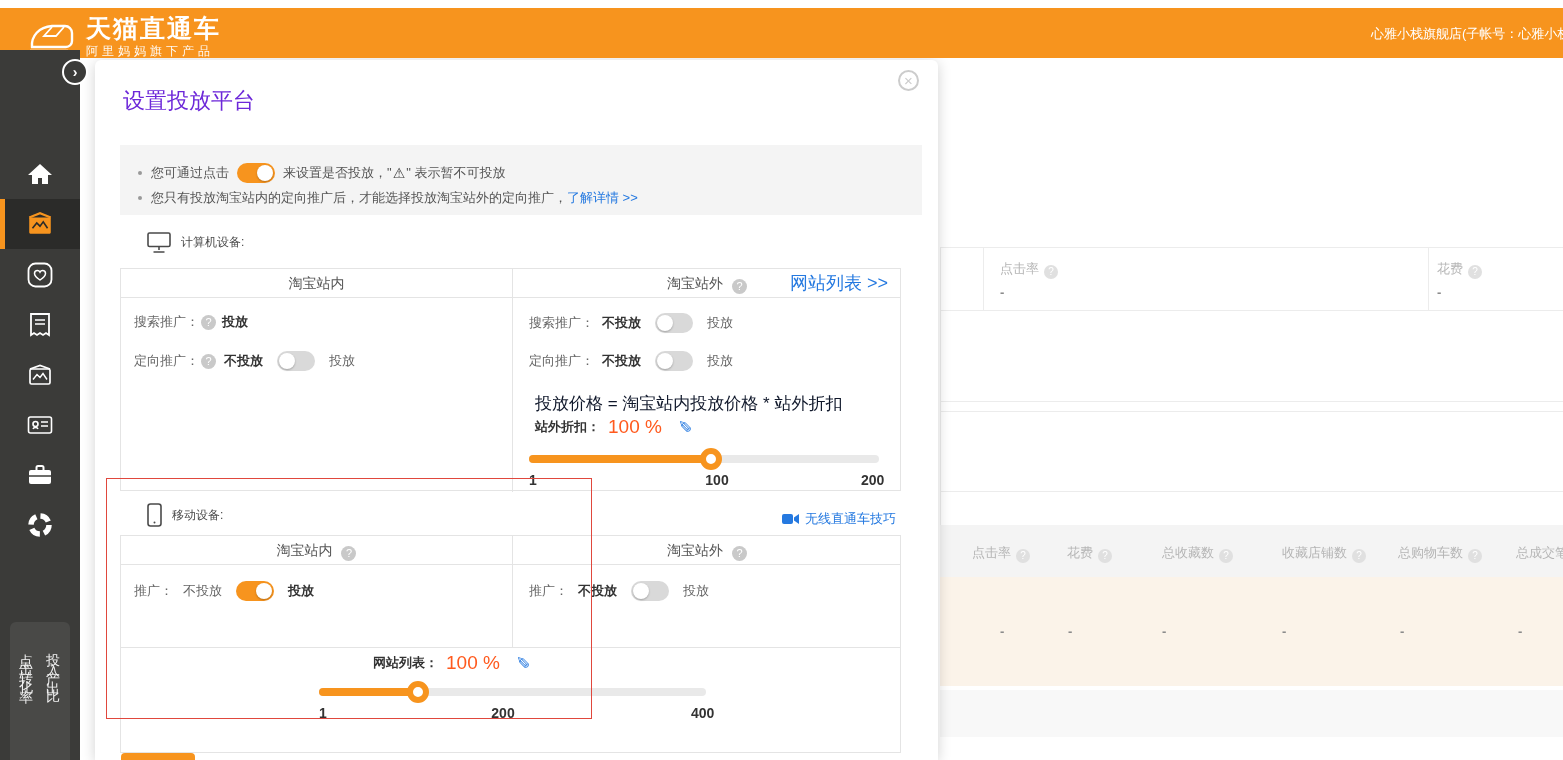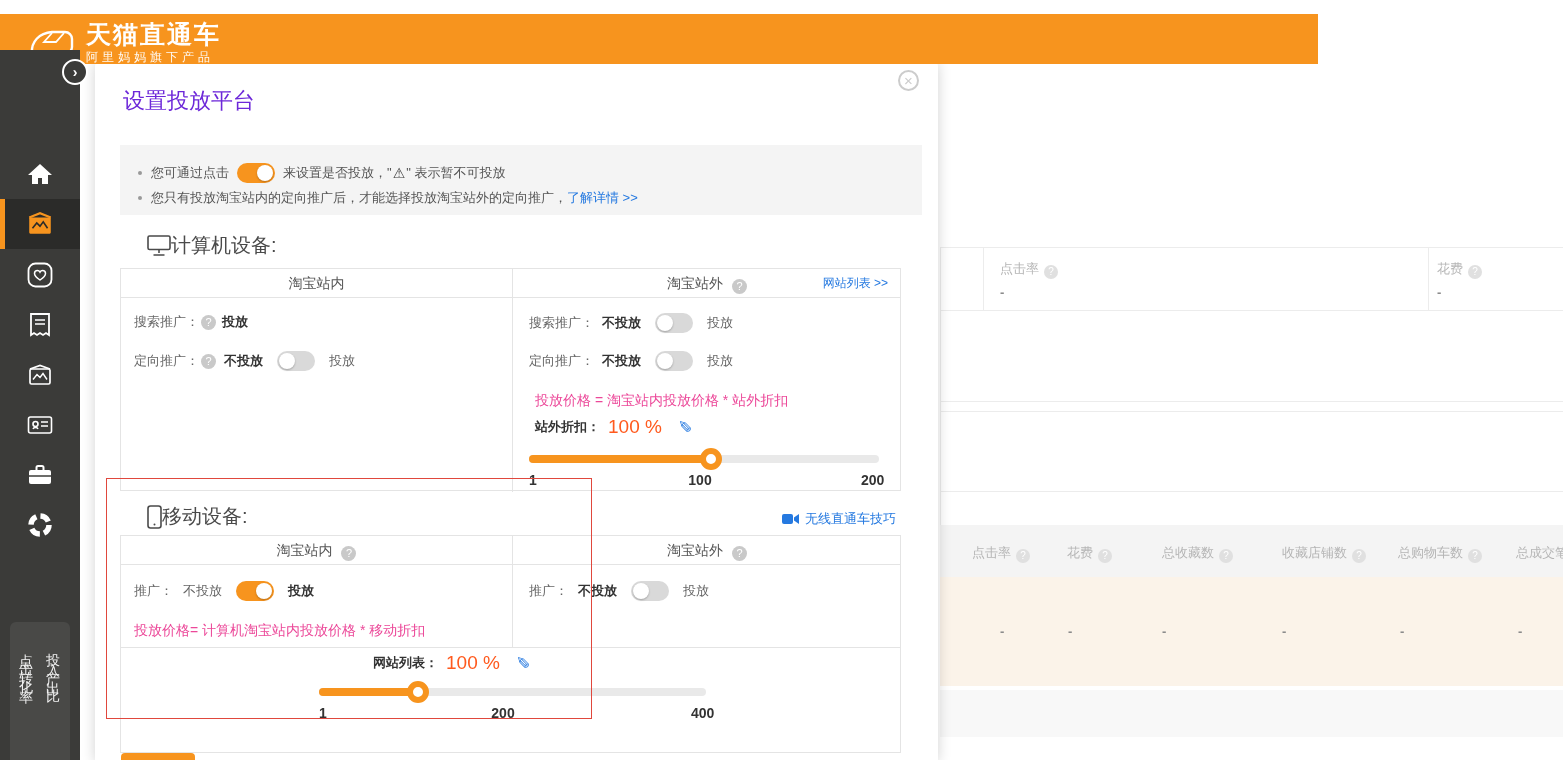--- a/index.html
+++ b/index.html
@@ -3,21 +3,21 @@
 <meta charset="utf-8">
 <style>
   * { margin:0; padding:0; box-sizing:border-box; }
   html,body { width:1563px; height:760px; }
   body {
     position:relative; overflow:hidden; background:#fff;
     font-family:"Liberation Sans", sans-serif; color:#333;
   }
 
   
-  .topbar { position:absolute; left:0; top:14px; width:1318px; height:50px; background:#f7941e; z-index:15; }
+  .topbar { position:absolute; left:0; top:8px; width:1563px; height:50px; background:#f7941e; z-index:15; }
   .logo { position:absolute; left:28px; top:7px; display:flex; align-items:center; }
   .logo-text { margin-left:12px; color:#fff; }
   .logo-title { font-size:25px; font-weight:bold; letter-spacing:2px; line-height:26px; }
   .logo-sub { font-size:12px; letter-spacing:4px; margin-top:2px; opacity:.95; }
   .account { position:absolute; left:1371px; top:17px; color:#fff; font-size:13px; white-space:nowrap; }
 
   
   .sidebar { position:absolute; left:0; top:50px; width:80px; height:710px; background:#3b3b39; z-index:15; }
   .side-item { position:absolute; left:0; width:80px; height:50px; display:flex; align-items:center; justify-content:center; }
   .side-item.active { height:50px; background:#2b2b29; }
@@ -43,39 +43,39 @@
     border-radius:6px 6px 0 0; box-shadow:0 2px 14px rgba(0,0,0,.18); z-index:10; overflow:hidden; }
   .modal-title { position:absolute; left:28px; top:26px; font-size:22px; color:#6d28d9; }
   .close { position:absolute; left:803px; top:10px; width:21px; height:21px; border:2px solid #ccc;
     border-radius:50%; color:#ccc; font-size:15px; line-height:17px; text-align:center; }
   .note-box { position:absolute; left:25px; top:85px; width:802px; height:70px; background:#f4f4f4; }
   .note-line { position:absolute; left:18px; display:flex; align-items:center; font-size:13px; color:#555; white-space:nowrap; }
   .note-line::before { content:""; width:4px; height:4px; border-radius:50%; background:#999; margin-right:9px; }
   .warn { color:#333; font-size:14px; margin:0 1px; }
   .link { color:#2579e0; cursor:pointer; }
 
-  .section-head { position:absolute; display:flex; align-items:center; font-size:20px; color:#4a4a4a;padding-left:12px; }
+  .section-head { position:absolute; display:flex; align-items:center; gap:10px; font-size:12px; color:#4a4a4a;padding-left:12px; }
 
   .tbl { position:absolute; left:25px; width:781px; border:1px solid #e4e4e4; background:#fff; }
   .thead-cell { position:absolute; top:0; height:28px; line-height:28px; font-size:14px; color:#555; text-align:center; }
   .thead-border { position:absolute; left:0; right:0; top:28px; height:1px; background:#e4e4e4; }
   .vdiv { position:absolute; top:0; width:1px; background:#e4e4e4; }
   .hdiv { position:absolute; left:0; right:0; height:1px; background:#e4e4e4; }
 
   .row { position:absolute; display:flex; align-items:center; font-size:13px; color:#666; white-space:nowrap; }
   .bold { font-weight:bold; color:#333; }
   .help { display:inline-block; width:15px; height:15px; border-radius:50%; background:#c9c9c9; color:#fff;
     font-size:11px; line-height:15px; text-align:center; }
   .toggle { position:relative; display:inline-block; width:38px; height:20px; border-radius:10px; }
   .toggle.on { background:#f7941e; }
   .toggle.off { background:#d9d9d9; }
   .knob { position:absolute; top:2px; width:16px; height:16px; border-radius:50%; background:#fff; box-shadow:0 1px 2px rgba(0,0,0,.25); }
   .toggle.on .knob { right:2px; } .toggle.off .knob { left:2px; }
 
-  .formula { position:absolute; font-size:14px; color:#ec4899; white-space:nowrap; }
+  .formula { position:absolute; font-size:17px; color:#0f172a; white-space:nowrap; }
   .discount-row { position:absolute; display:flex; align-items:center; white-space:nowrap; }
   .disc-label { font-size:13px; font-weight:bold; color:#333; }
   .disc-val { font-size:19px; color:#ff5a1e; margin-left:8px; }
   .edit { font-size:17px; color:#2579e0; margin-left:16px; transform:scaleX(-1); display:inline-block; }
 
   .slider { position:absolute; height:8px; border-radius:4px; background:#e9e9e9; }
   .slider .fill { position:absolute; left:0; top:0; bottom:0; border-radius:4px; background:#f7941e; }
   .slider .thumb { position:absolute; top:50%; transform:translate(-50%,-50%); width:22px; height:22px;
     border-radius:50%; background:#fff; border:6px solid #f7941e; }
   .tick { position:absolute; font-size:14px; font-weight:bold; color:#333; }
@@ -223,21 +223,21 @@
   </div>
 
   <div class="tbl" style="top:208px; height:223px">
     <div class="vdiv" style="left:391px; height:223px"></div>
     <div class="thead-border"></div>
     <div class="thead-cell" style="left:0; width:391px">淘宝站内</div>
     <div class="thead-cell" style="left:391px; width:390px">
       <span>淘宝站外</span>
       <span class="help" style="vertical-align:-2px; margin-left:5px">?</span>
     </div>
-    <a class="link" style="position:absolute; right:12px; top:0; line-height:28px; font-size:12px">网站列表 &gt;&gt;</a>
+    <a class="link" style="position:absolute; right:12px; top:0; line-height:28px; font-size:18px">网站列表 &gt;&gt;</a>
 
     <div class="row" style="left:13px; top:44px">
       <span>搜索推广：</span>
       <span class="help" style="margin:0 6px 0 2px">?</span>
       <span class="bold">投放</span>
     </div>
     <div class="row" style="left:13px; top:82px">
       <span>定向推广：</span>
       <span class="help" style="margin:0 8px 0 2px">?</span>
       <span class="bold">不投放</span>
@@ -267,21 +267,21 @@
     <div class="discount-row" style="left:414px; top:147px">
       <span class="disc-label">站外折扣：</span>
       <span class="disc-val">100 %</span>
       <span class="edit">✐</span>
     </div>
     <div class="slider" style="left:408px; top:186px; width:350px">
       <div class="fill" style="width:52%"></div>
       <div class="thumb" style="left:52%"></div>
     </div>
     <span class="tick" style="left:408px; top:203px">1</span>
-    <span class="tick" style="left:579px; top:203px; transform:translateX(-50%)">100</span>
+    <span class="tick" style="left:596px; top:203px; transform:translateX(-50%)">100</span>
     <span class="tick" style="left:740px; top:203px">200</span>
   </div>
 
   <div class="section-head" style="left:40px; top:443px">
     <svg width="15" height="24" viewBox="0 0 15 24" fill="none" stroke="#4a4a4a" stroke-width="1.6">
       <rect x="1" y="1" width="13" height="22" rx="2.5"></rect>
       <circle cx="7.5" cy="19.5" r="1" fill="#4a4a4a" stroke="none"></circle>
     </svg>
     <span>移动设备:</span>
   </div>
@@ -307,21 +307,20 @@
     </div>
 
     <div class="row" style="left:13px; top:45px">
       <span>推广：</span>
       <span style="margin-left:10px">不投放</span>
       <span class="toggle on" style="margin:0 14px">
           <span class="knob"></span>
         </span>
       <span class="bold">投放</span>
     </div>
-    <div class="formula" style="left:13px; top:86px">投放价格= 计算机淘宝站内投放价格 * 移动折扣</div>
 
     <div class="row" style="left:408px; top:45px">
       <span>推广：</span>
       <span class="bold" style="margin-left:10px">不投放</span>
       <span class="toggle off" style="margin:0 14px">
           <span class="knob"></span>
         </span>
       <span>投放</span>
     </div>
 

